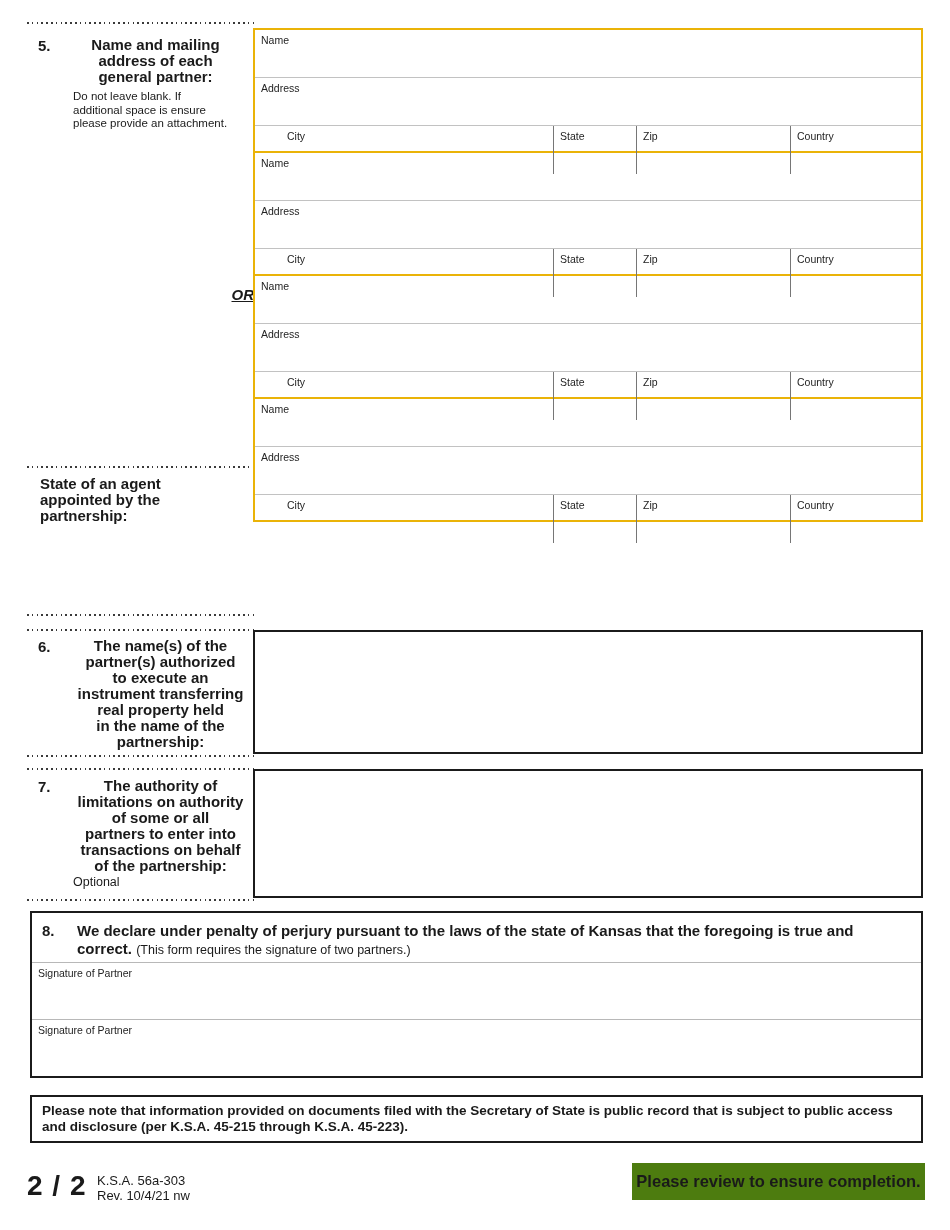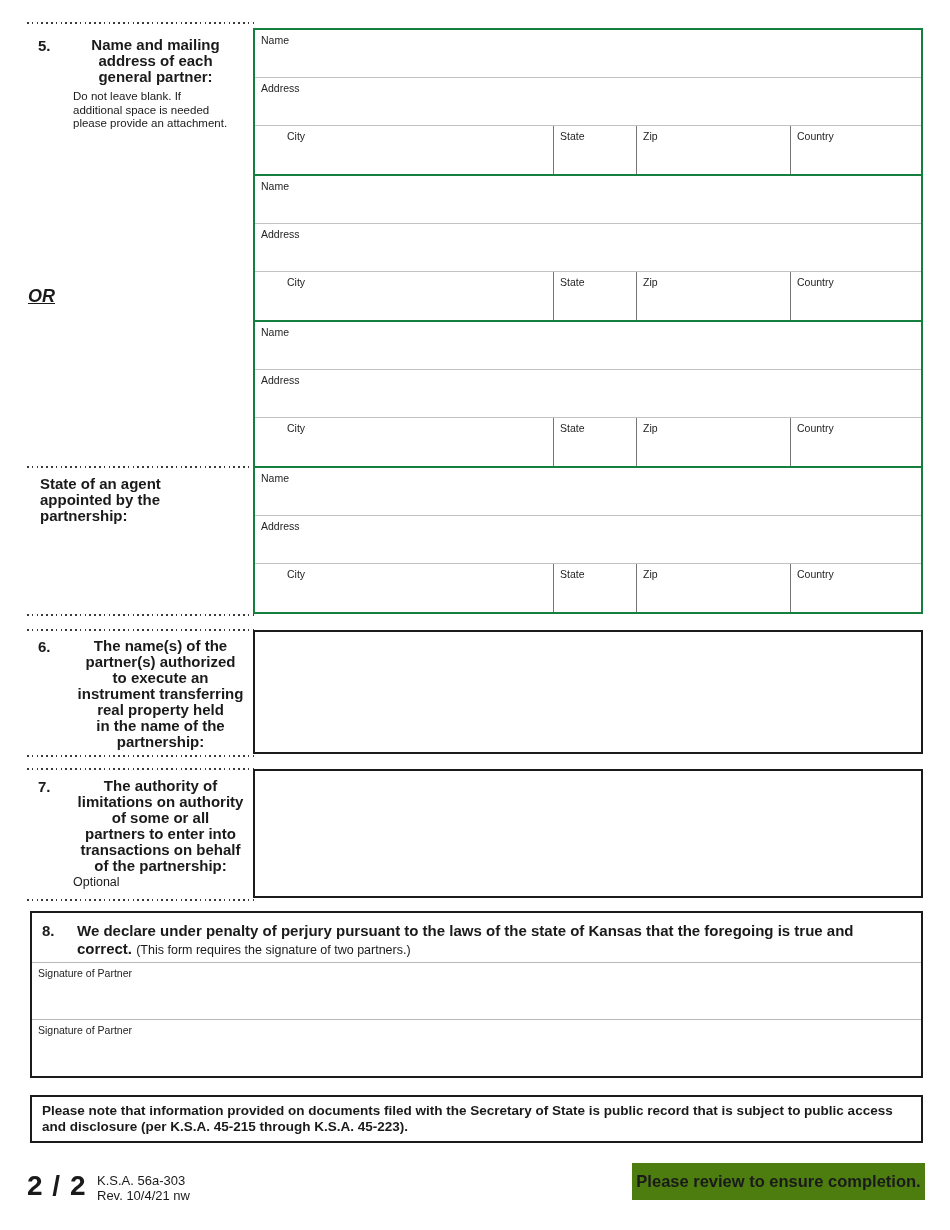--- a/index.html
+++ b/index.html
@@ -12,28 +12,28 @@
     position:absolute; left:27px; width:227px; height:2px;
     background-image:repeating-linear-gradient(to right,#3a3a3a 0 1.6px,transparent 1.6px 4.8px);
   }
 
   
   .item { position:absolute; }
   .item .num { position:absolute; left:0; top:0; font-weight:bold; font-size:15px; }
   .item .txt { margin-left:35px; font-weight:bold; font-size:15px; line-height:16px;text-align:center; }
   .subnote { position:absolute; font-size:11.5px; line-height:13.5px; color:#1a1a1a; }
   .or {
-    position:absolute; left:28px; top:286px; width:226px; text-align:left;
-    font-weight:bold; font-style:italic; font-size:18px; text-decoration:underline;
+    position:absolute; left:28px; top:286px; width:226px; text-align:right;
+    font-weight:bold; font-style:italic; font-size:15px; text-decoration:underline;
   }
   .agent-label { position:absolute; left:40px; top:476px; font-weight:bold; font-size:15px; line-height:16px; }
 
   
   .addr-table { position:absolute; left:253px; top:28px; width:670px; }
-  .ablock { box-sizing:border-box; height:148px; border:2px solid #15803d; background:#fff; }
+  .ablock { box-sizing:border-box; height:125px; border:2px solid #eab308; background:#fff; }
   .ablock + .ablock { margin-top:-2px; }
   .frow { box-sizing:border-box; position:relative; height:48px; border-bottom:1px solid #c2c2c2; }
   .frow:last-child { border-bottom:none; height:48px; }
   .flabel { display:inline-block; font-size:10.5px; color:#242424; padding:4px 0 0 6px; }
   .cityrow { display:flex; }
   .cell { box-sizing:border-box; border-left:1px solid #767676; height:100%; }
   .cell:first-child { border-left:none; }
   .c-city { width:272px;margin-left:26px; } .c-state { width:83px; } .c-zip { width:126px; } .c-country { flex:1;margin-left:28px; }
 
   
@@ -81,21 +81,21 @@
   <div class="item" style="left:38px; top:37px; width:200px;">
     <span class="num">5.</span>
     <div class="txt">
       <div>Name and mailing</div>
       <div>address of each</div>
       <div>general partner:</div>
     </div>
   </div>
   <div class="subnote" style="left:73px; top:90px;">
     <div>Do not leave blank. If</div>
-    <div>additional space is needed</div>
+    <div>additional space is ensure</div>
     <div>please provide an attachment.</div>
   </div>
 
   <div class="or">OR</div>
 
   <div class="agent-label">
     <div>State of an agent</div>
     <div>appointed by the</div>
     <div>partnership:</div>
   </div>

